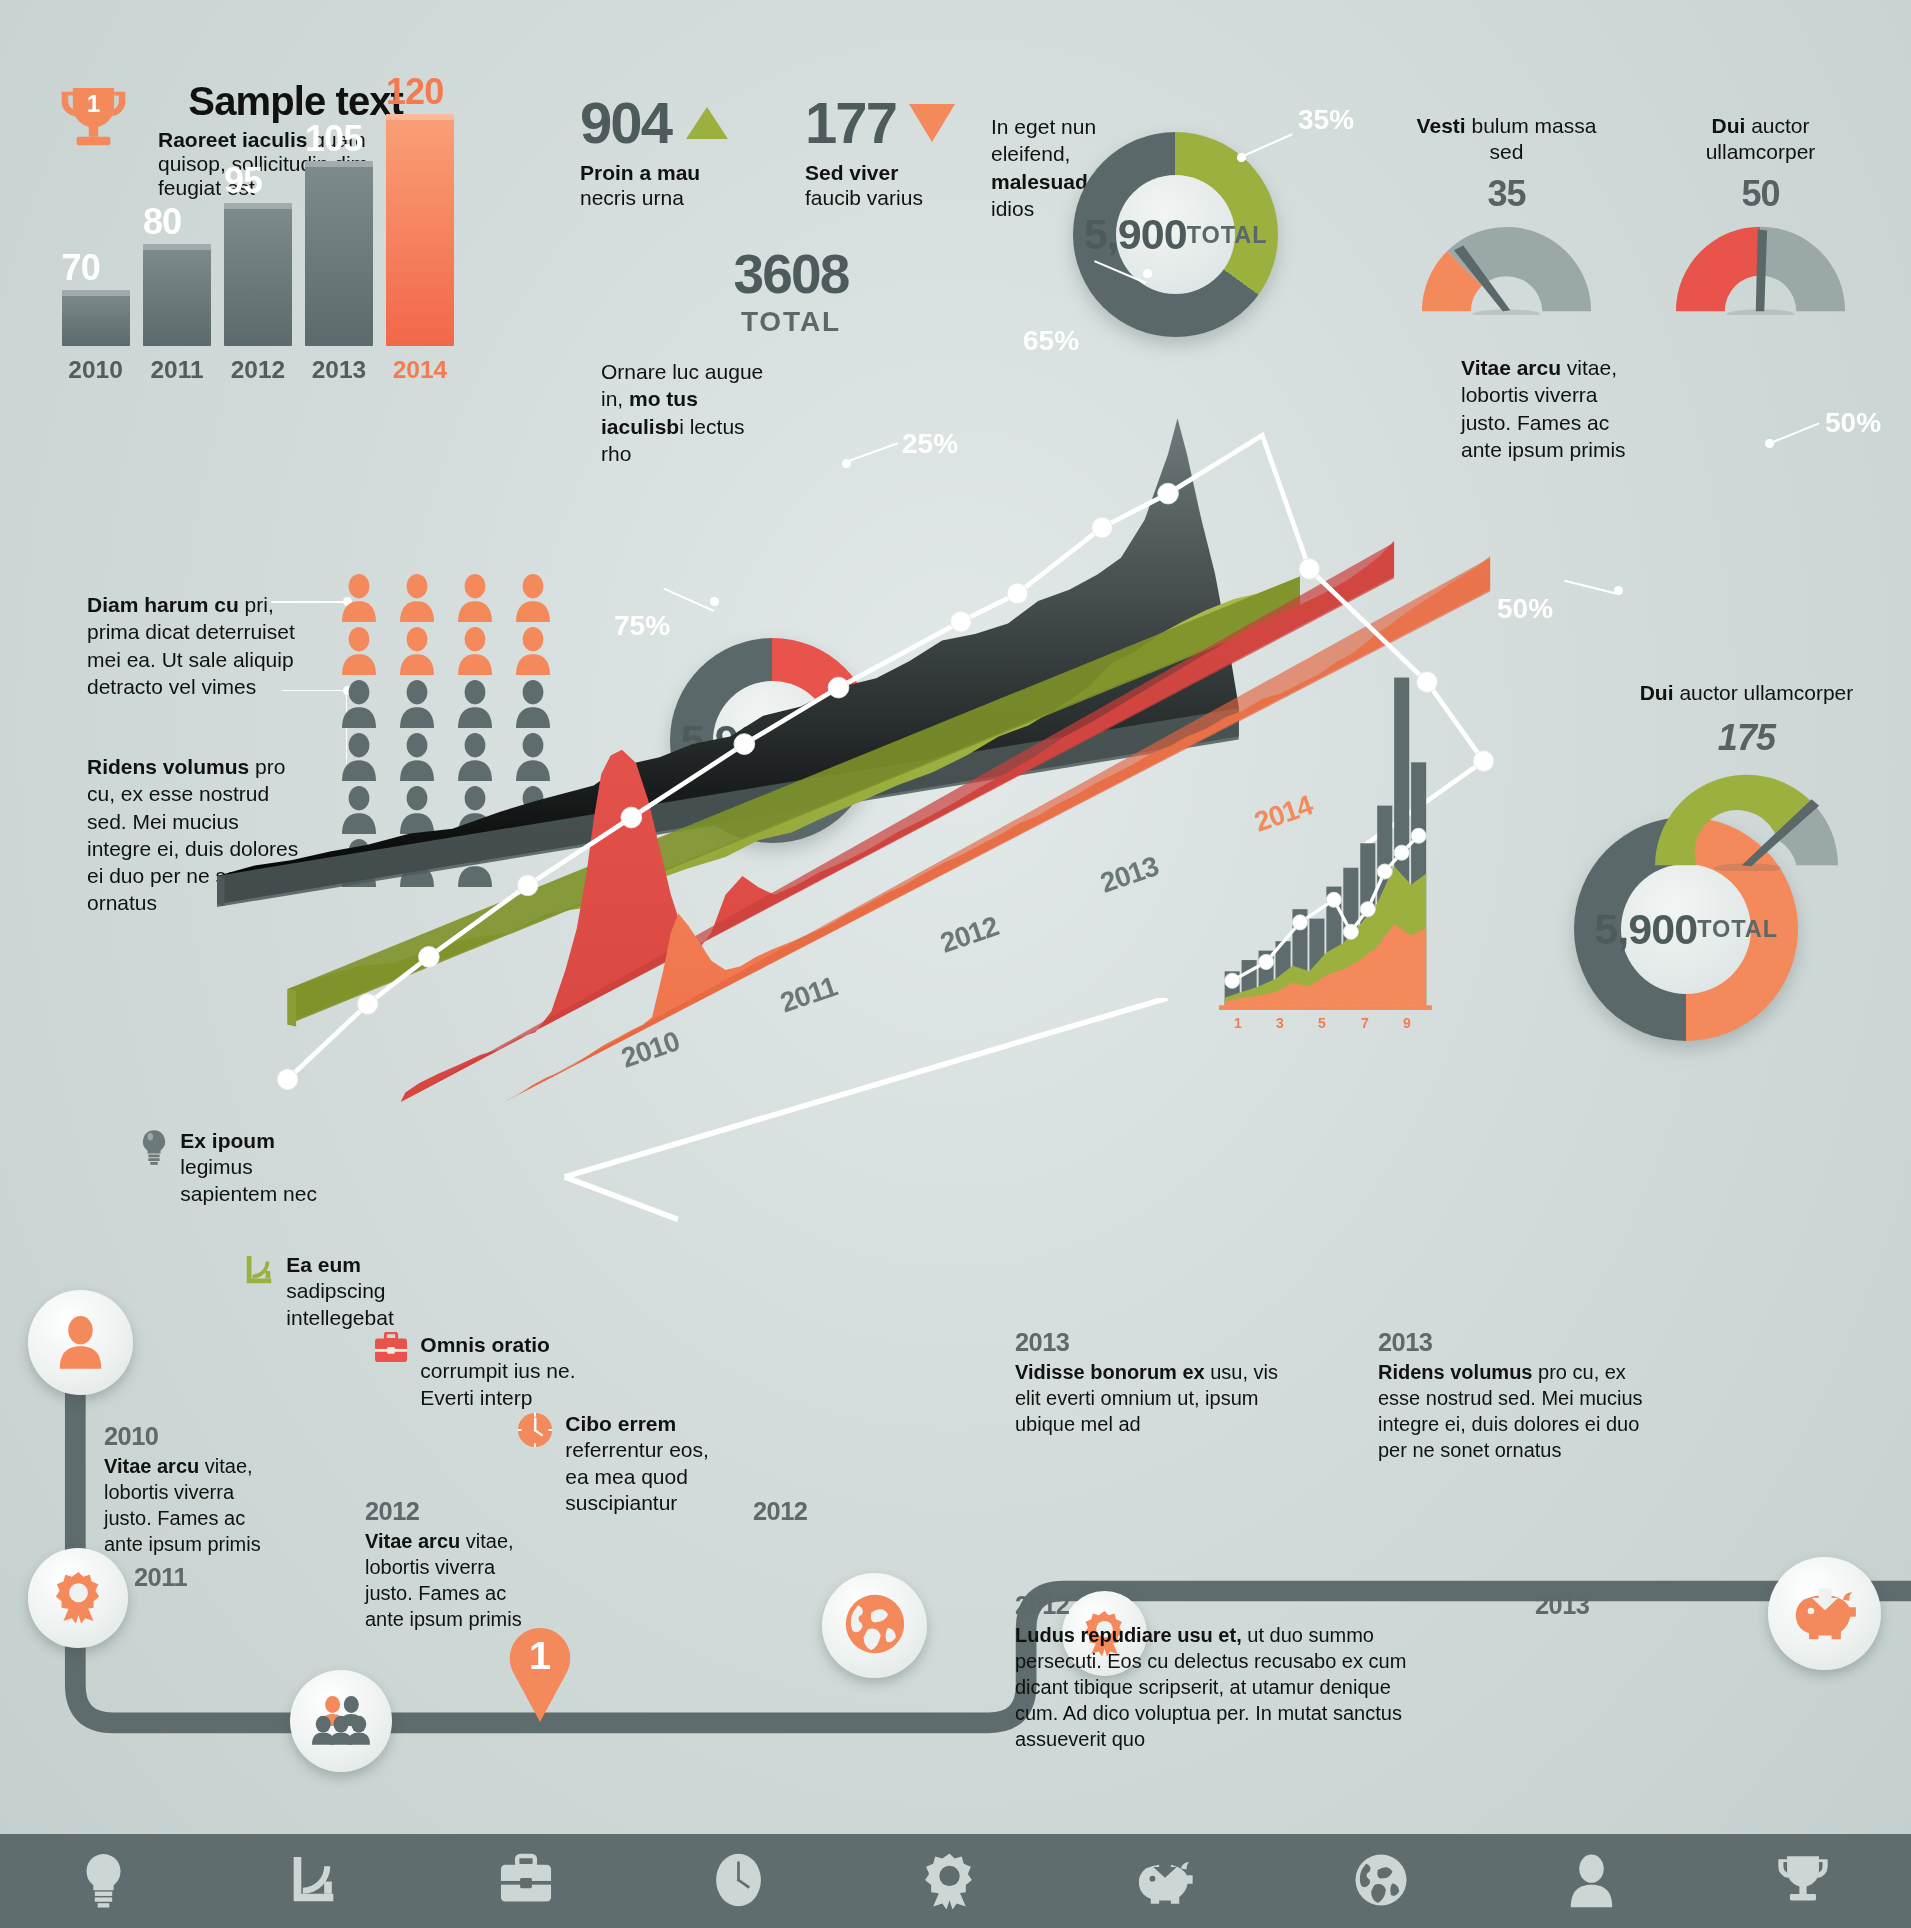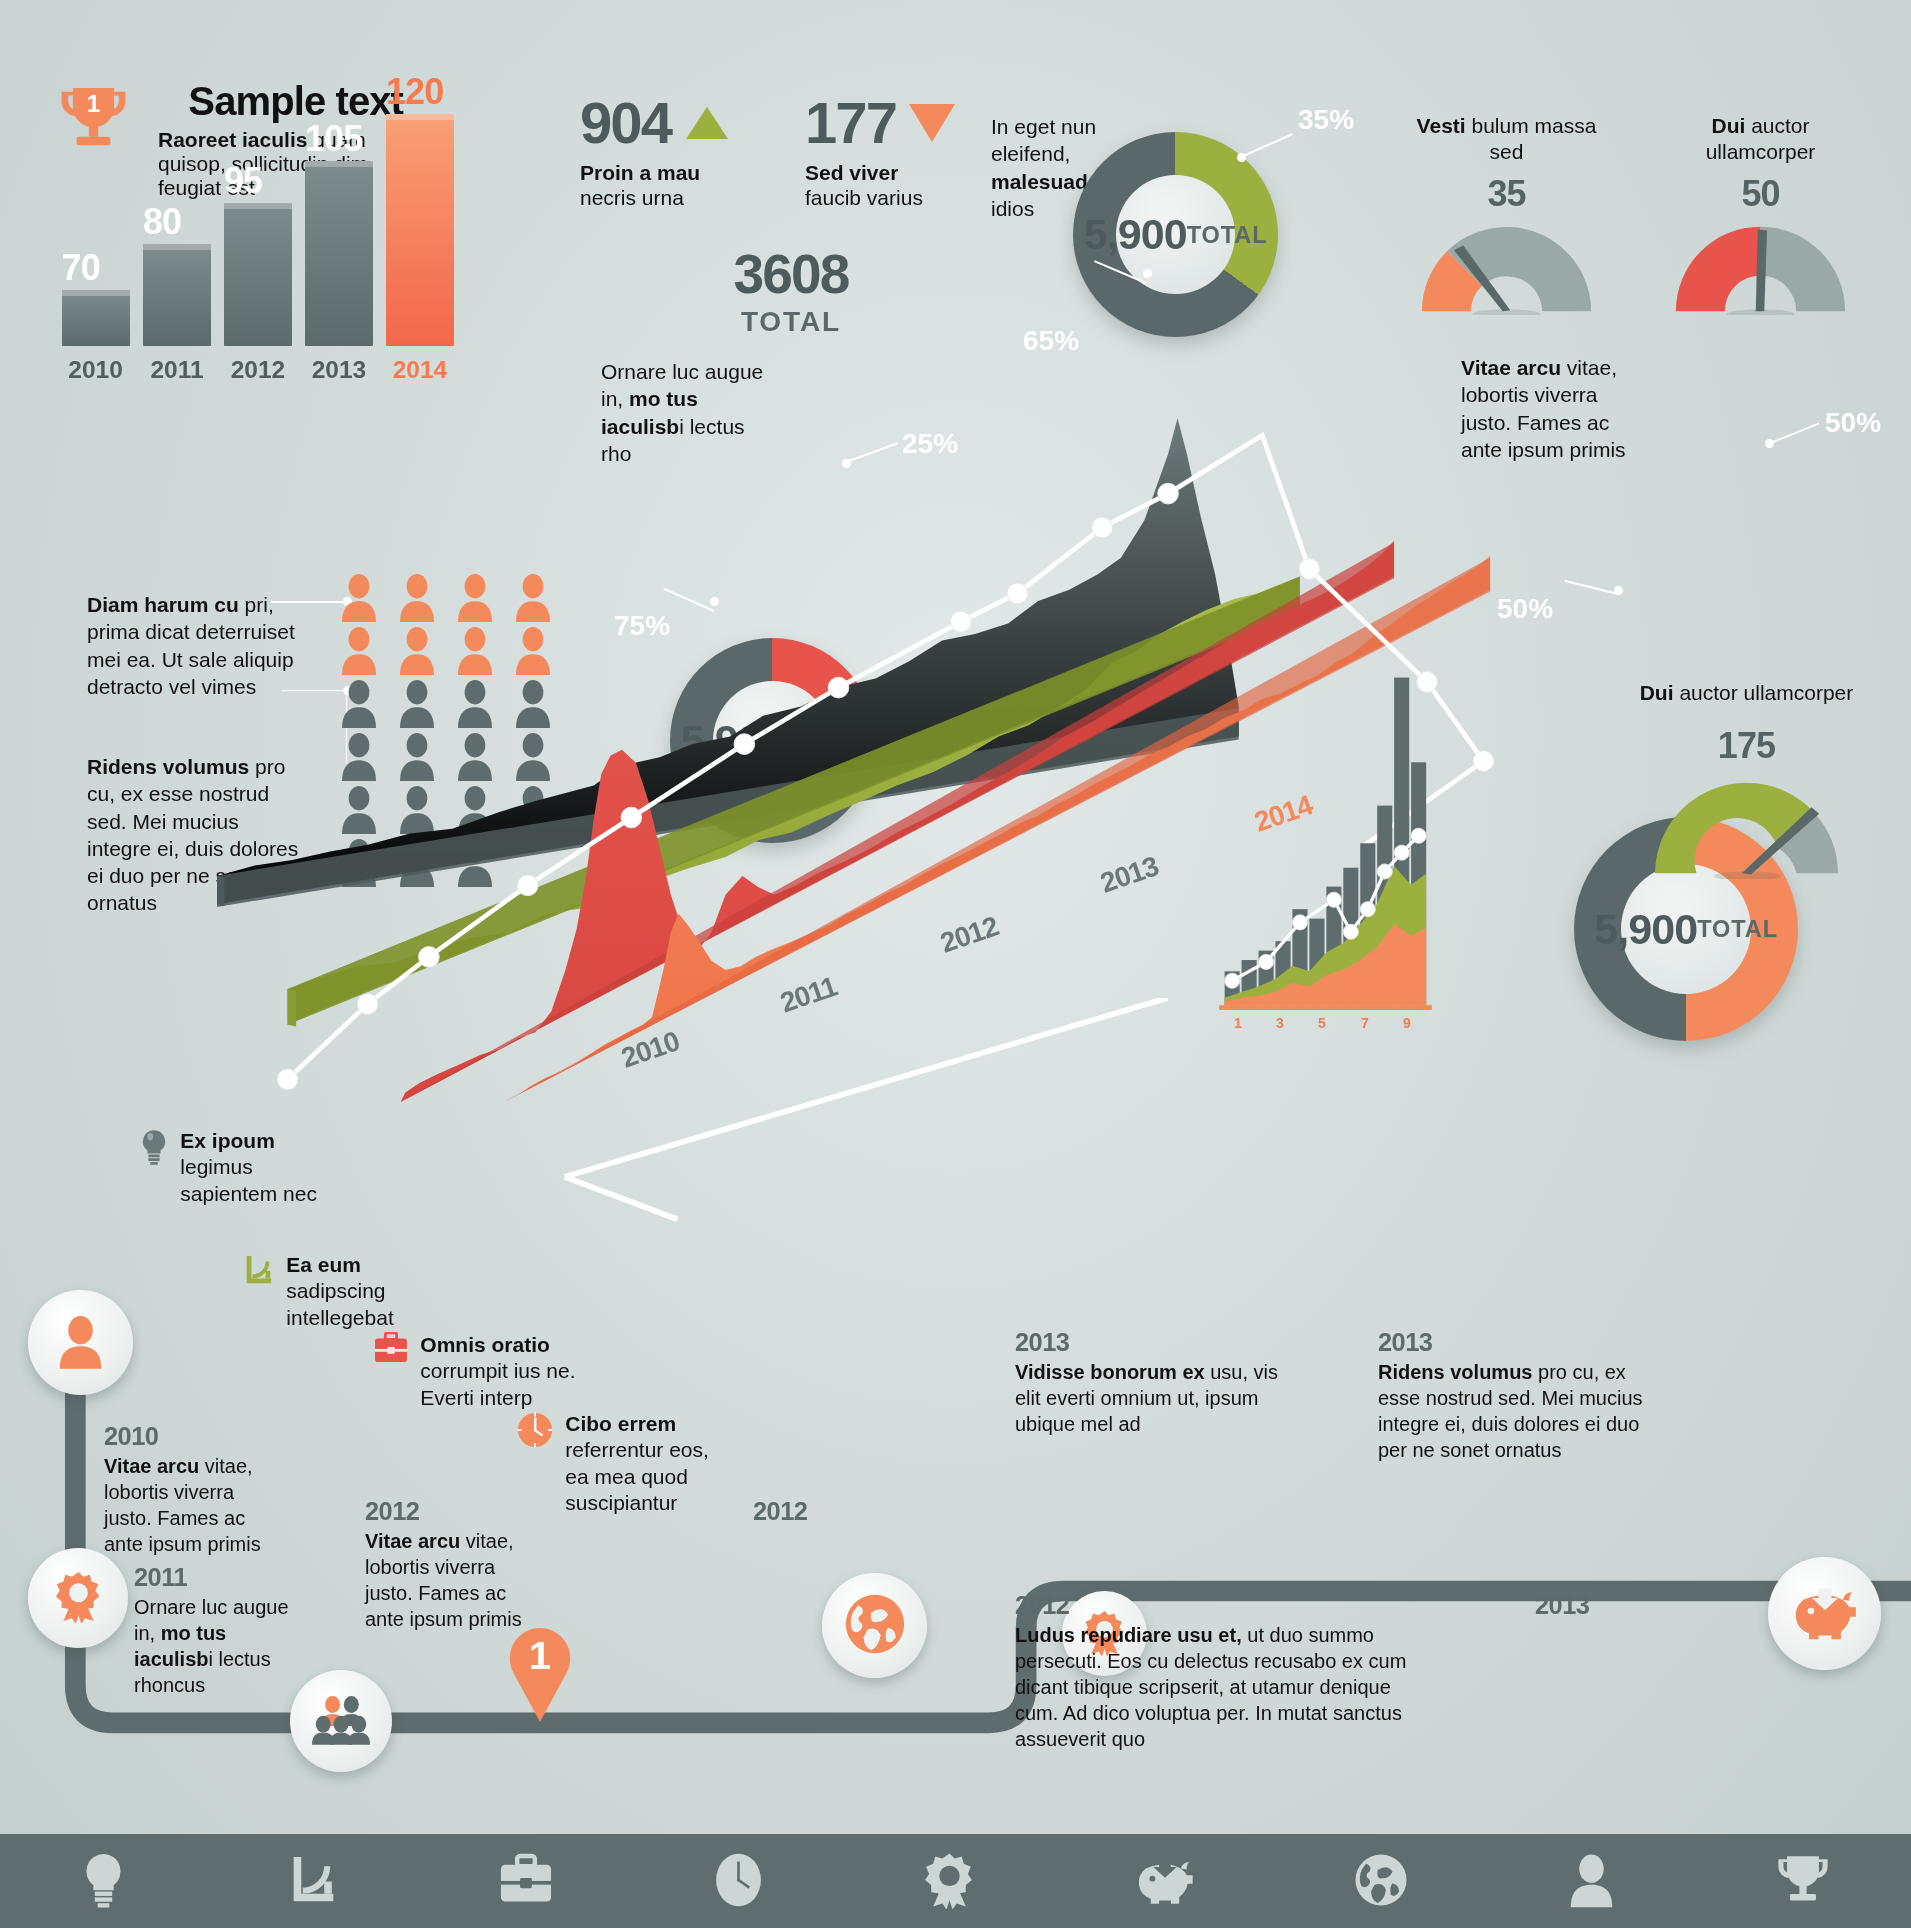--- a/index.html
+++ b/index.html
@@ -242,21 +242,21 @@
 <div class="abs pct" style="left:1825px;top:407px;">50%</div>
 <div class="abs lead" style="left:1563px;top:593px;width:55px;transform:rotate(14deg);transform-origin:right center;"></div>
 <div class="abs dot" style="left:1614px;top:586px;"></div>
 <div class="abs pct" style="left:1497px;top:593px;">50%</div>
 
 <div class="abs" style="left:1638px;top:680px;width:217px;">
   <div class="gaugeLbl">
     <b>Dui</b>
     <span>auctor ullamcorper</span>
   </div>
-  <div class="gaugeVal" style="margin-top:19px;">175</div>
+  <div class="gaugeVal" style="margin-top:11px;font-style:italic;">175</div>
   <div style="position:relative;width:217px;height:104px;margin-top:7.5px;">
     <svg viewBox="0 0 230 110" width="217" height="104">
       <path d="M18 104 A97 97 0 0 1 186 39 L148 77 A44 44 0 0 0 62 104 Z" fill="#9cb03f"></path>
       <path d="M186 39 A97 97 0 0 1 212 104 L168 104 A44 44 0 0 0 148 77 Z" fill="#9aa8a8"></path>
       <path d="M110 104 L184 34 L192 41 L120 105 Z" fill="#5b6869"></path>
       <ellipse cx="116" cy="107" rx="36" ry="5" fill="rgba(80,95,95,.18)"></ellipse>
     </svg>
   </div>
 </div>
 
@@ -656,23 +656,20 @@
 <div class="abs" style="left:104px;top:1422px;width:169px;">
   <div class="tl-year">2010</div>
   <div class="tl-body">
     <b>Vitae arcu</b>
     <span>vitae, lobortis viverra justo. Fames ac ante ipsum primis</span>
   </div>
 </div>
 
 <div class="abs" style="left:134px;top:1563px;width:169px;">
   <div class="tl-year">2011</div>
-  <div class="tl-body">
-    <span>Ornare luc augue in, </span><b>mo tus iaculisb</b><span>i lectus rhoncus</span>
-  </div>
 </div>
 
 <div class="abs" style="left:365px;top:1497px;width:169px;">
   <div class="tl-year">2012</div>
   <div class="tl-body">
     <b>Vitae arcu</b>
     <span>vitae, lobortis viverra justo. Fames ac ante ipsum primis</span>
   </div>
 </div>
 

